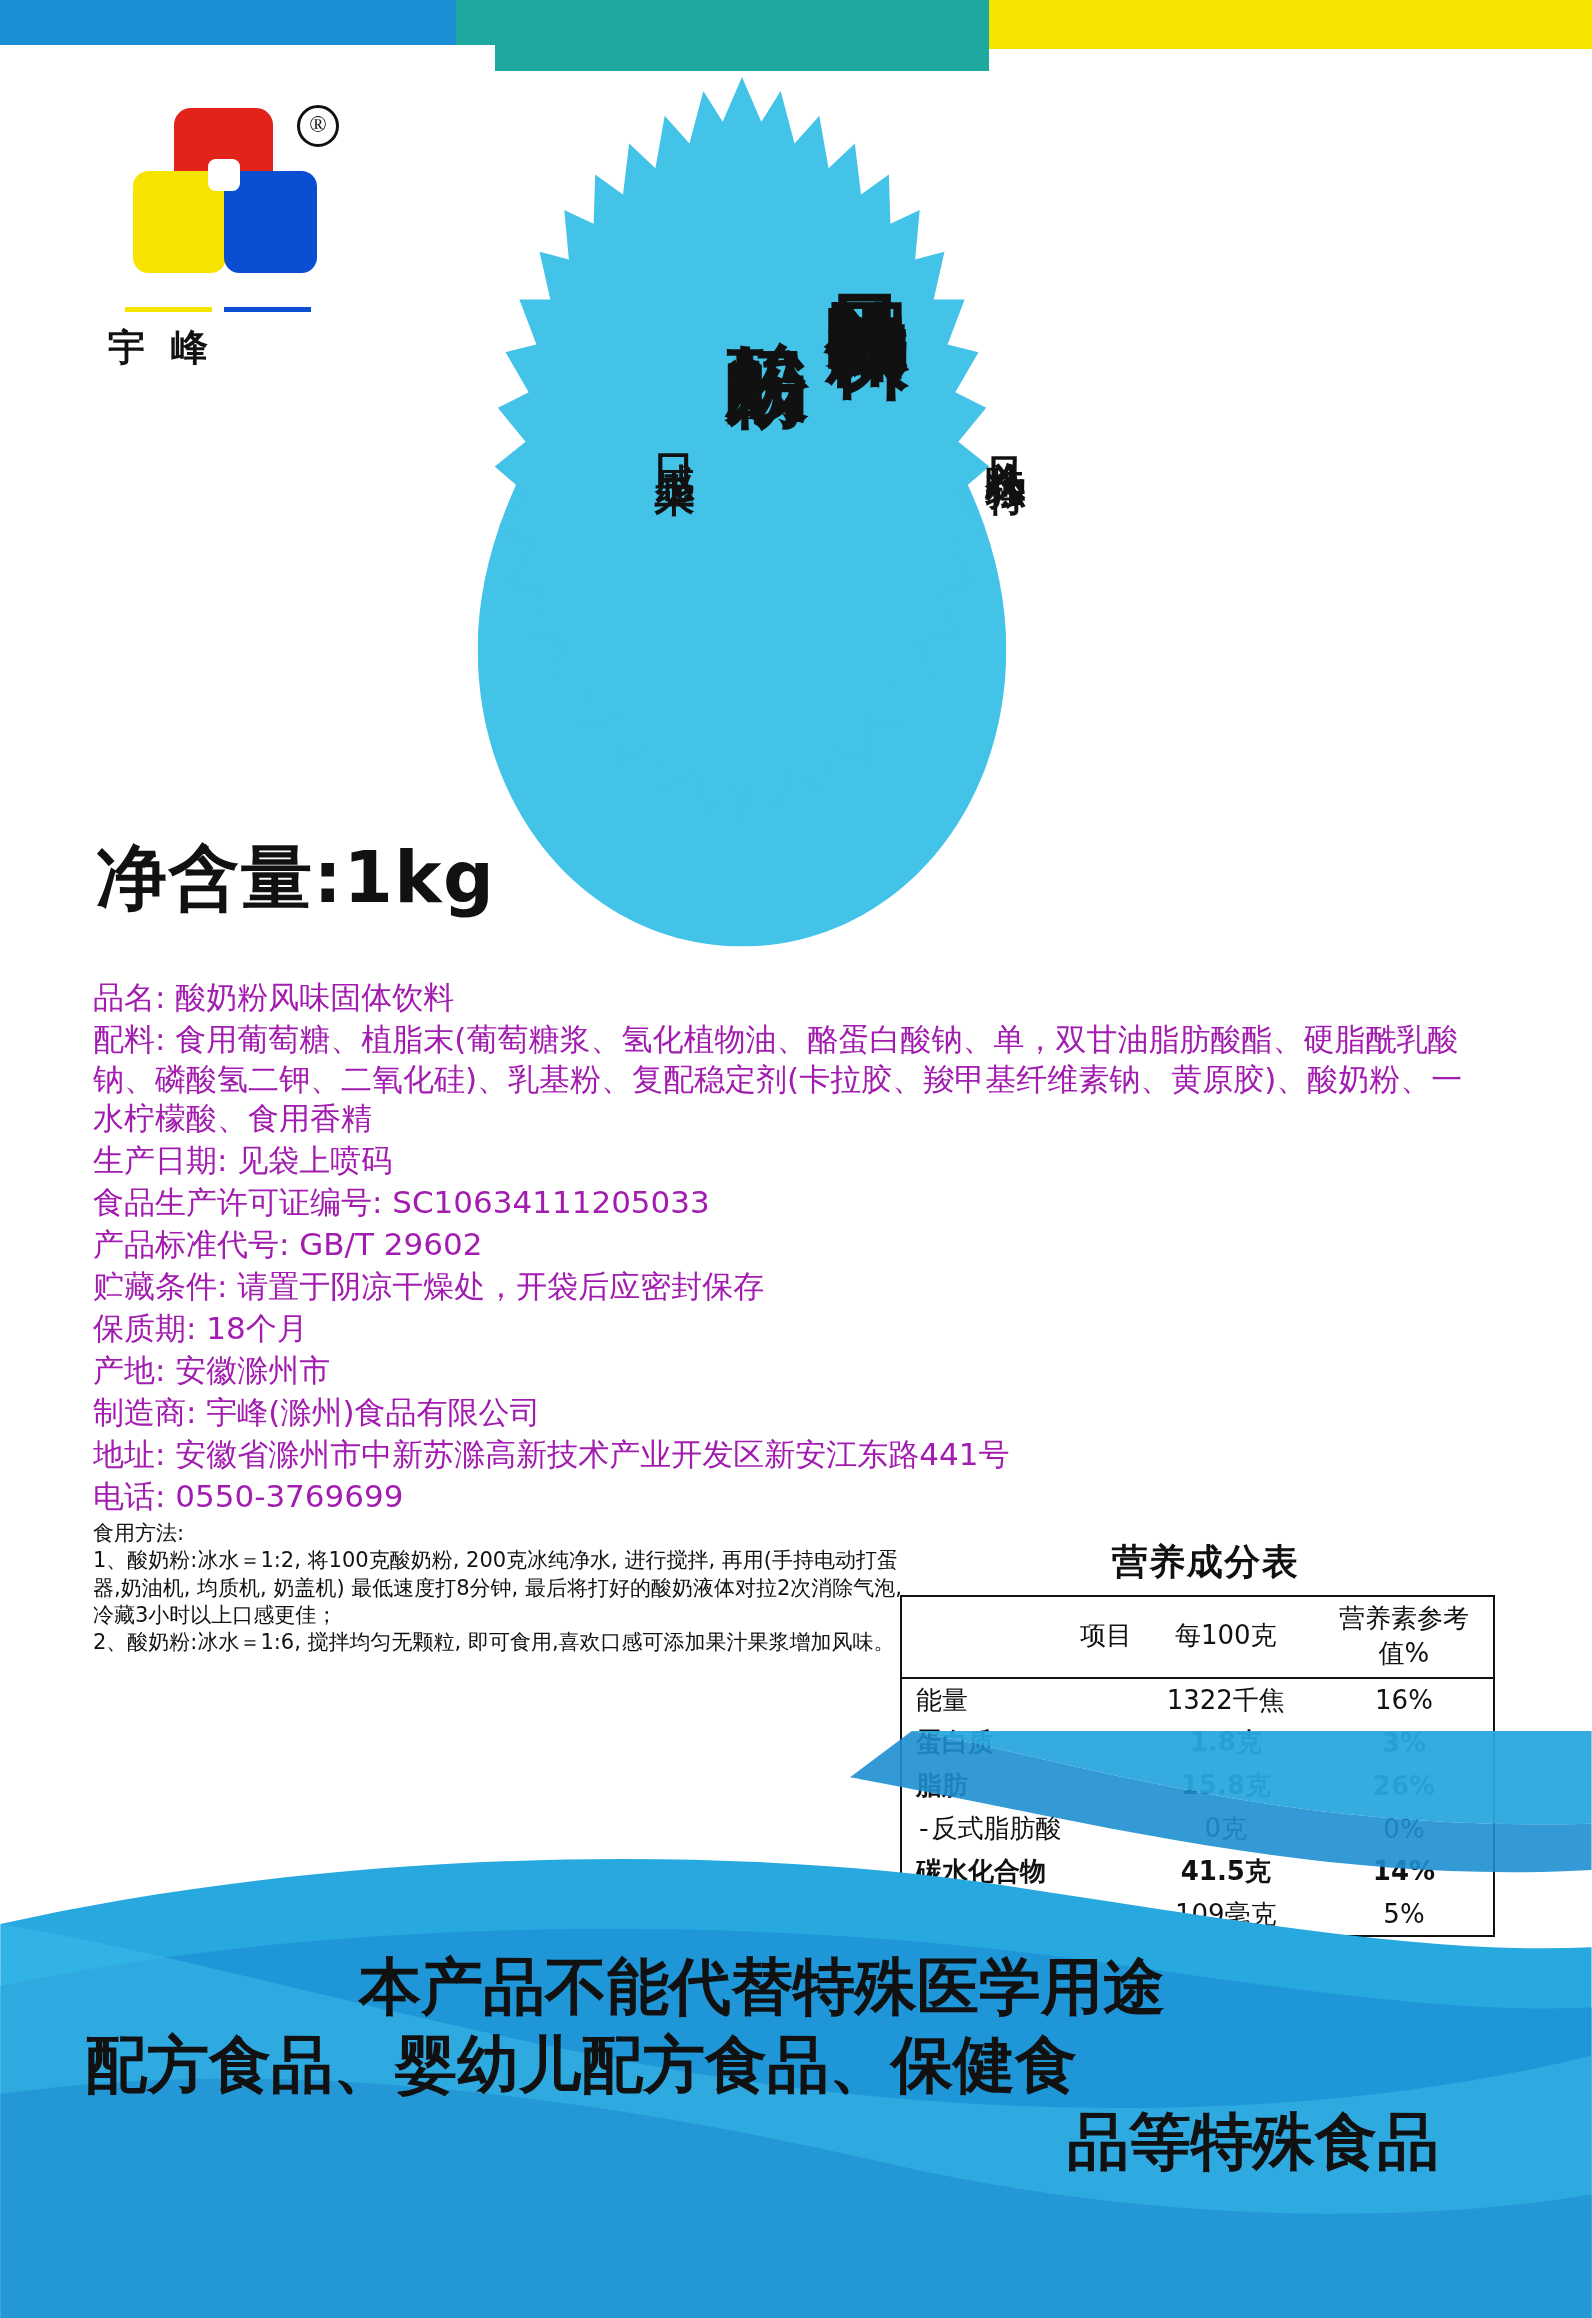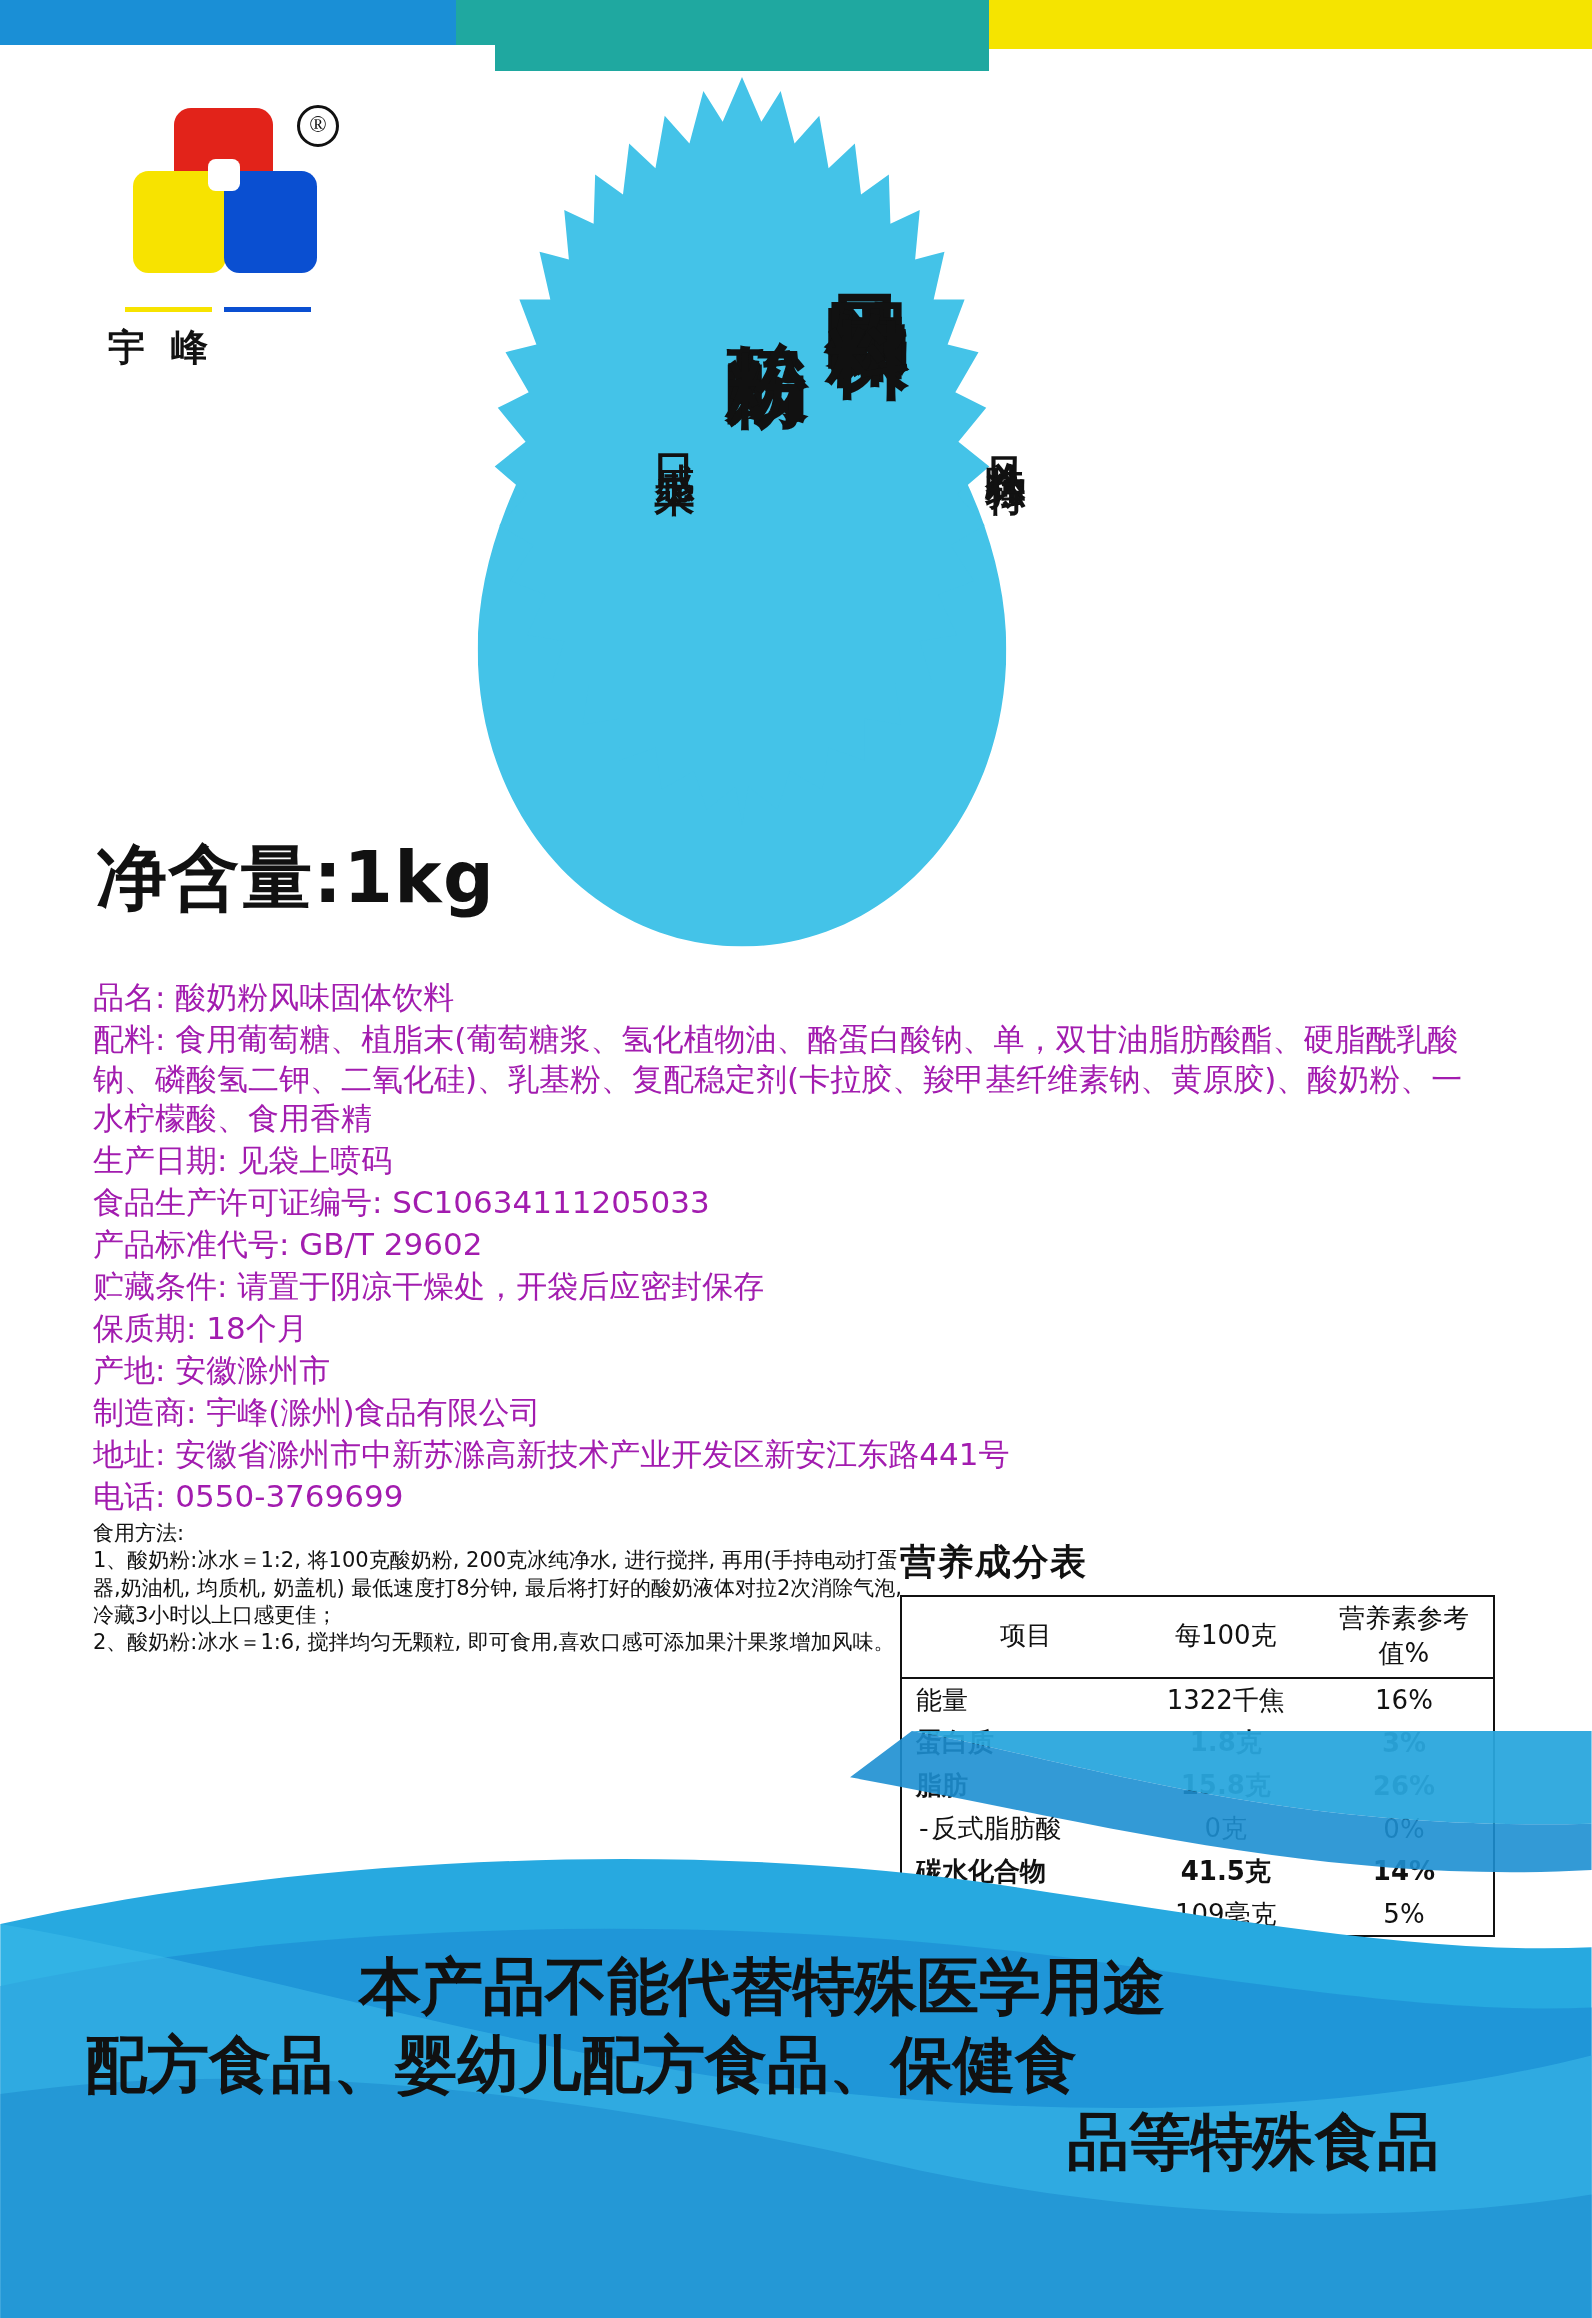--- a/index.html
+++ b/index.html
@@ -211,20 +211,21 @@
   }
 
   
   .nutrition {
     position: absolute;
     left: 900px;
     top: 1538px;
     width: 611px;
   }
   .nutrition .nt-title {
+    text-align: center;
     font-size: 36px;
     font-weight: bold;
     color: #111;
     font-family: "DejaVu Sans", sans-serif;
     margin-bottom: 7.7px;
     letter-spacing: 1.5px;
   }
   .nutrition table {
     border-collapse: collapse;
     width: 595px;
@@ -246,21 +247,21 @@
   .nutrition thead tr {
     border-bottom: 2.3px solid #111;
   }
   .nutrition td.c-item {
     text-align: left;
     padding-left: 14px;
     width: 232px;
     font-family: Liberation Mono, monospace;
   }
   .nutrition th.h-item {
-    text-align: center;
+    text-align: right;
     padding-left: 18px;
   }
   .nutrition tbody tr.bold td { font-weight: bold; }
   .nutrition td.c-val { width: 178px; }
   .nutrition td.c-nrv { width: 178px; }
 
   
   .bottom-wave {
     position: absolute;
     left: 0;

